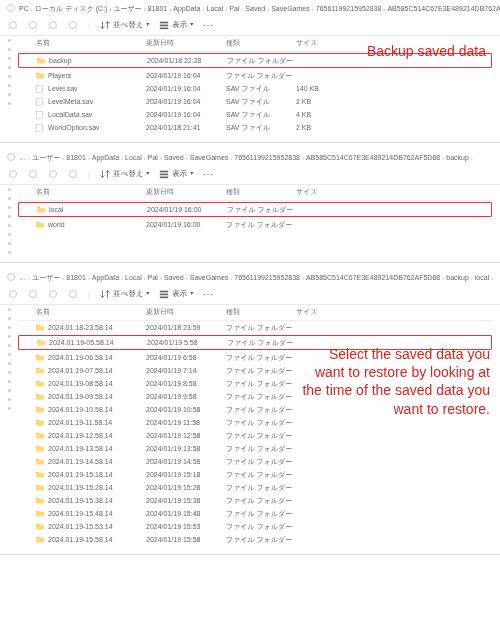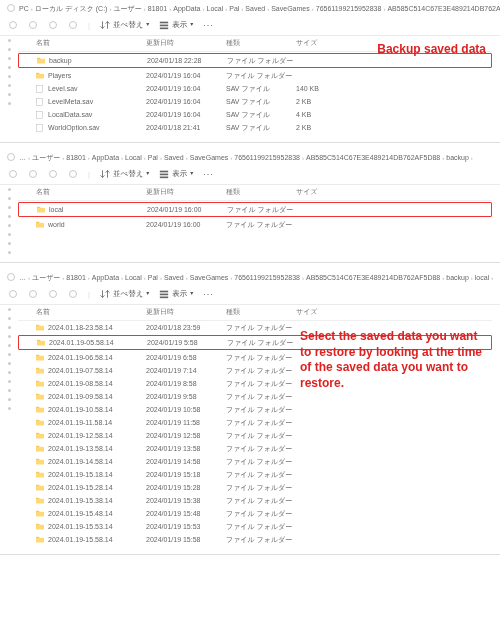--- a/index.html
+++ b/index.html
@@ -72,26 +72,26 @@
   .folder-icon svg rect.body { fill: #ffd978; }
   .file-icon svg { stroke: #999; fill: #fff; }
   .highlight-red {
     border: 1.5px solid #e33;
     border-radius: 1px;
     margin: 1px 0;
   }
   .annotation {
     position: absolute;
     color: #d22;
-    font-size: 12px;
-    font-weight: 700;
+    font-size: 14px;
+    font-weight: 400;
     line-height: 1.3;
   }
   .annot1 { top: 42px; right: 14px; }
-  .annot2 { top: 60px; right: 10px; width: 190px; }
+  .annot2 { top: 76px; right: 10px; width: 190px; text-align: right; }
 </style>
 </head>
 <body>
 
 <div id="root">
     <div class="panel">
       <div class="breadcrumb">
         <span style="margin-right:3px;"><svg width="10" height="10" viewBox="0 0 10 10">
             <circle cx="5" cy="5" r="3.5" fill="none" stroke="#bbb" stroke-width="0.8"></circle>
           </svg></span>

